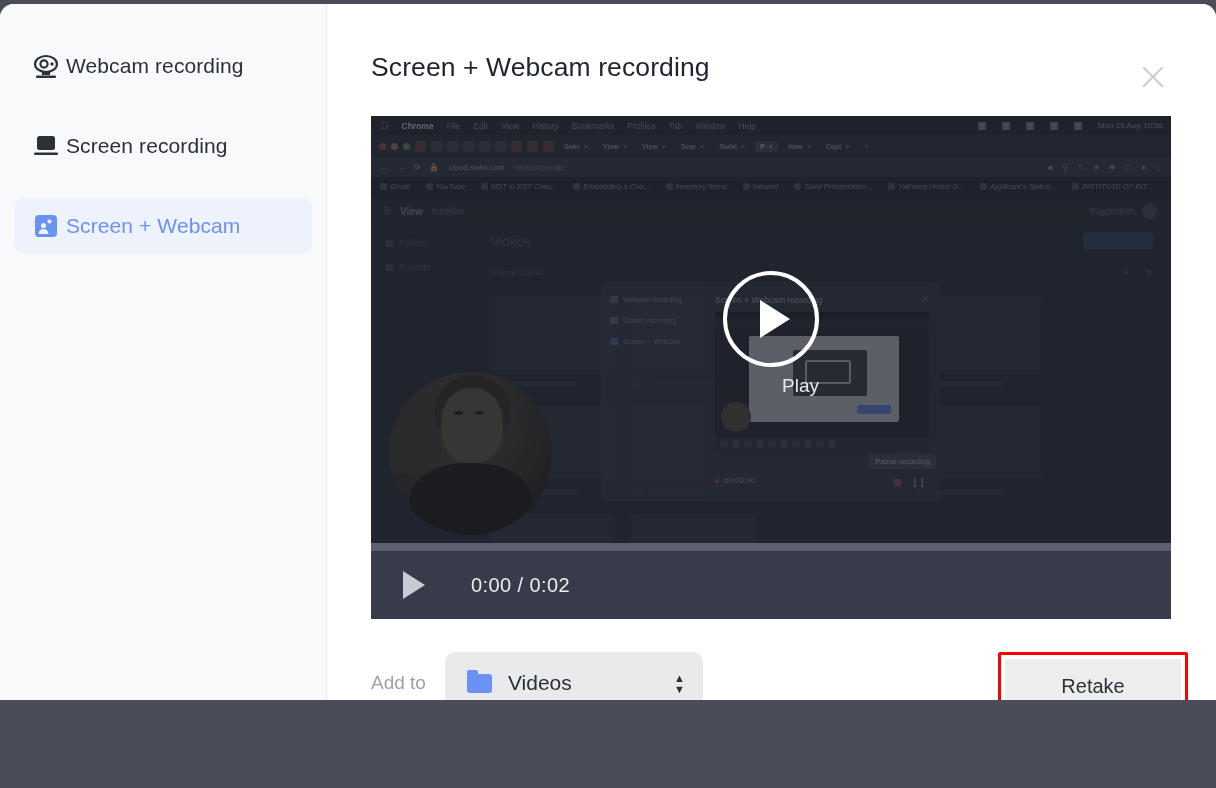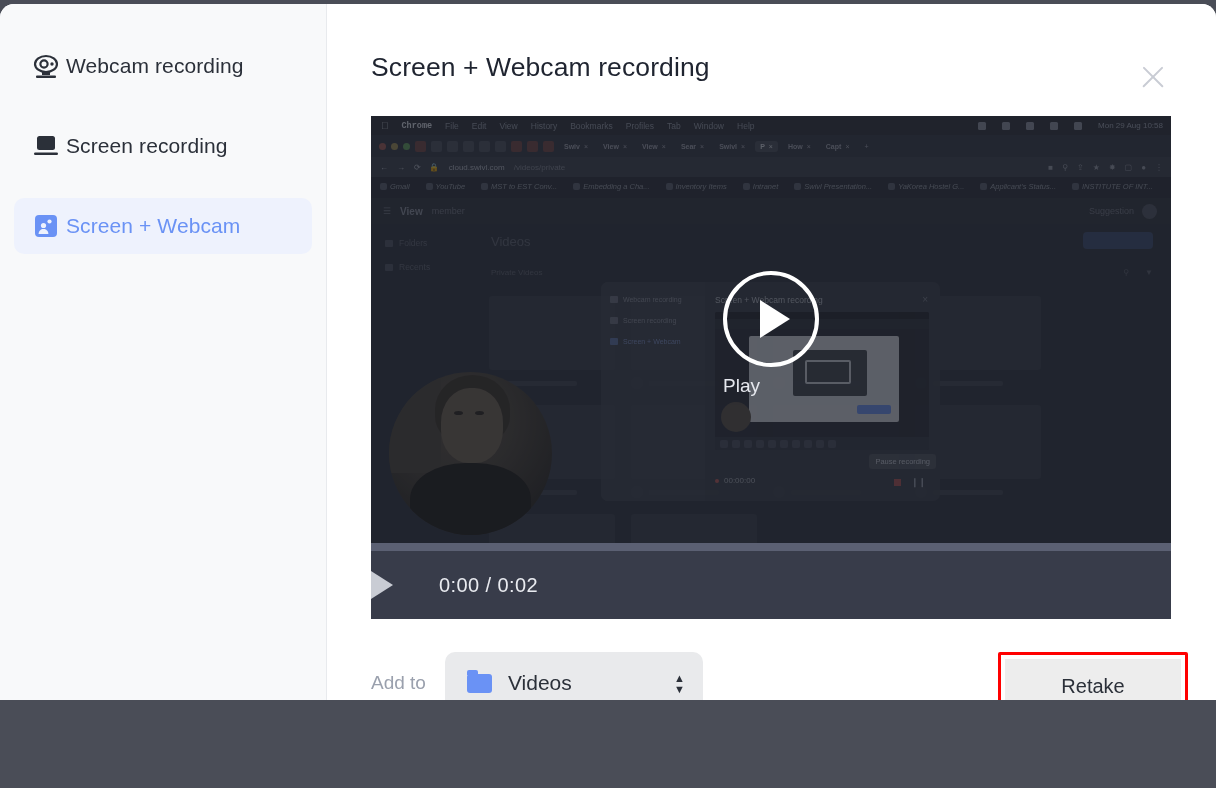--- a/index.html
+++ b/index.html
@@ -75,21 +75,21 @@
   }
   .vstage { position: absolute; inset: 0 0 68px 0; overflow: hidden; background:#2b2f3a; }
 
   
   .b-menubar {
     position:absolute; left:0; top:0; width:100%; height:19px;
     background:#2d313c; display:flex; align-items:center; gap:13px;
     padding-left:10px; font-size:8.5px; color:#9095a3;
   }
   .b-menubar .apple { font-size:10px; color:#b9bdc7; }
-  .b-menubar .strong { color:#d3d7e0; font-weight:bold;font-family:Liberation Mono, monospace; }
+  .b-menubar .strong { color:#d3d7e0; font-weight:bold; }
   .b-right { position:absolute; right:8px; display:flex; align-items:center; gap:16px; font-size:8px; color:#9a9fae;}
   .b-right .sq { width:8px; height:8px; background:#878c9b; border-radius:1.5px; display:inline-block;}
 
   .b-tabs {
     position:absolute; left:0; top:19px; width:100%; height:22px;
     background:#343845; display:flex; align-items:center; gap:5px; padding-left:8px;
   }
   .dot { width:7px; height:7px; border-radius:50%; display:inline-block;}
   .dot.r{background:#9c5a55;} .dot.y{background:#9c8d55;} .dot.g{background:#5f9c5c;}
   .mini-ico { width:11px;height:11px;border-radius:2px;background:#4a4f5e; display:inline-block;}
@@ -188,37 +188,37 @@
   .cam-bubble .face { position:absolute; left:32%; top:10%; width:38%; height:46%; border-radius:46% 46% 44% 44%; background:#6d6253;}
   .cam-bubble .body { position:absolute; left:13%; top:56%; width:74%; height:48%; border-radius:46% 46% 0 0; background:#1f1d1b;}
   .cam-bubble .eye { position:absolute; width:9px;height:4px;border-radius:50%;background:#2b2620; top:24%;}
   .cam-bubble .eye.l { left:40%;} .cam-bubble .eye.r { left:53%;}
   .cam-bubble .wall { position:absolute; left:0; top:0; width:32%; height:62%; background:#4b463e;}
 
   
   .scrim { position:absolute; inset:0; background:rgba(25,28,36,.62); }
   .play-wrap {
     position:absolute; left:50%; top:50%; transform:translate(-50%,-50%);
-    display:flex; flex-direction:column; align-items:flex-start; cursor:pointer;
+    display:flex; flex-direction:column; align-items:flex-end; cursor:pointer;
   }
   .play-circle {
     width:96px; height:96px; border-radius:50%;
     border:4px solid #ffffff; display:flex; align-items:center; justify-content:center;
   }
   .play-tri {
     width:0;height:0; border-left:30px solid #fff;
     border-top:19px solid transparent; border-bottom:19px solid transparent;
     margin-left:8px;
   }
   .play-text { color:#e6e8ee; font-size:19px; margin-top:8px; }
 
   
   .ctrlbar {
     position:absolute; left:0; bottom:0; width:100%; height:68px;
-    background:#383c4a; display:flex; align-items:center; gap:46px;
+    background:#383c4a; display:flex; align-items:center; padding-left:32px; gap:46px;
   }
   .ctrl-play {
     width:0;height:0; border-left:22px solid #c9ccd4;
     border-top:14px solid transparent; border-bottom:14px solid transparent; cursor:pointer;
   }
   .ctrl-time { color:#e9ebf0; font-size:20px; letter-spacing:.4px; }
   .progress { position:absolute; left:0; bottom:68px; width:100%; height:8px; background:#5b6073;}
 
   
   .footer {

